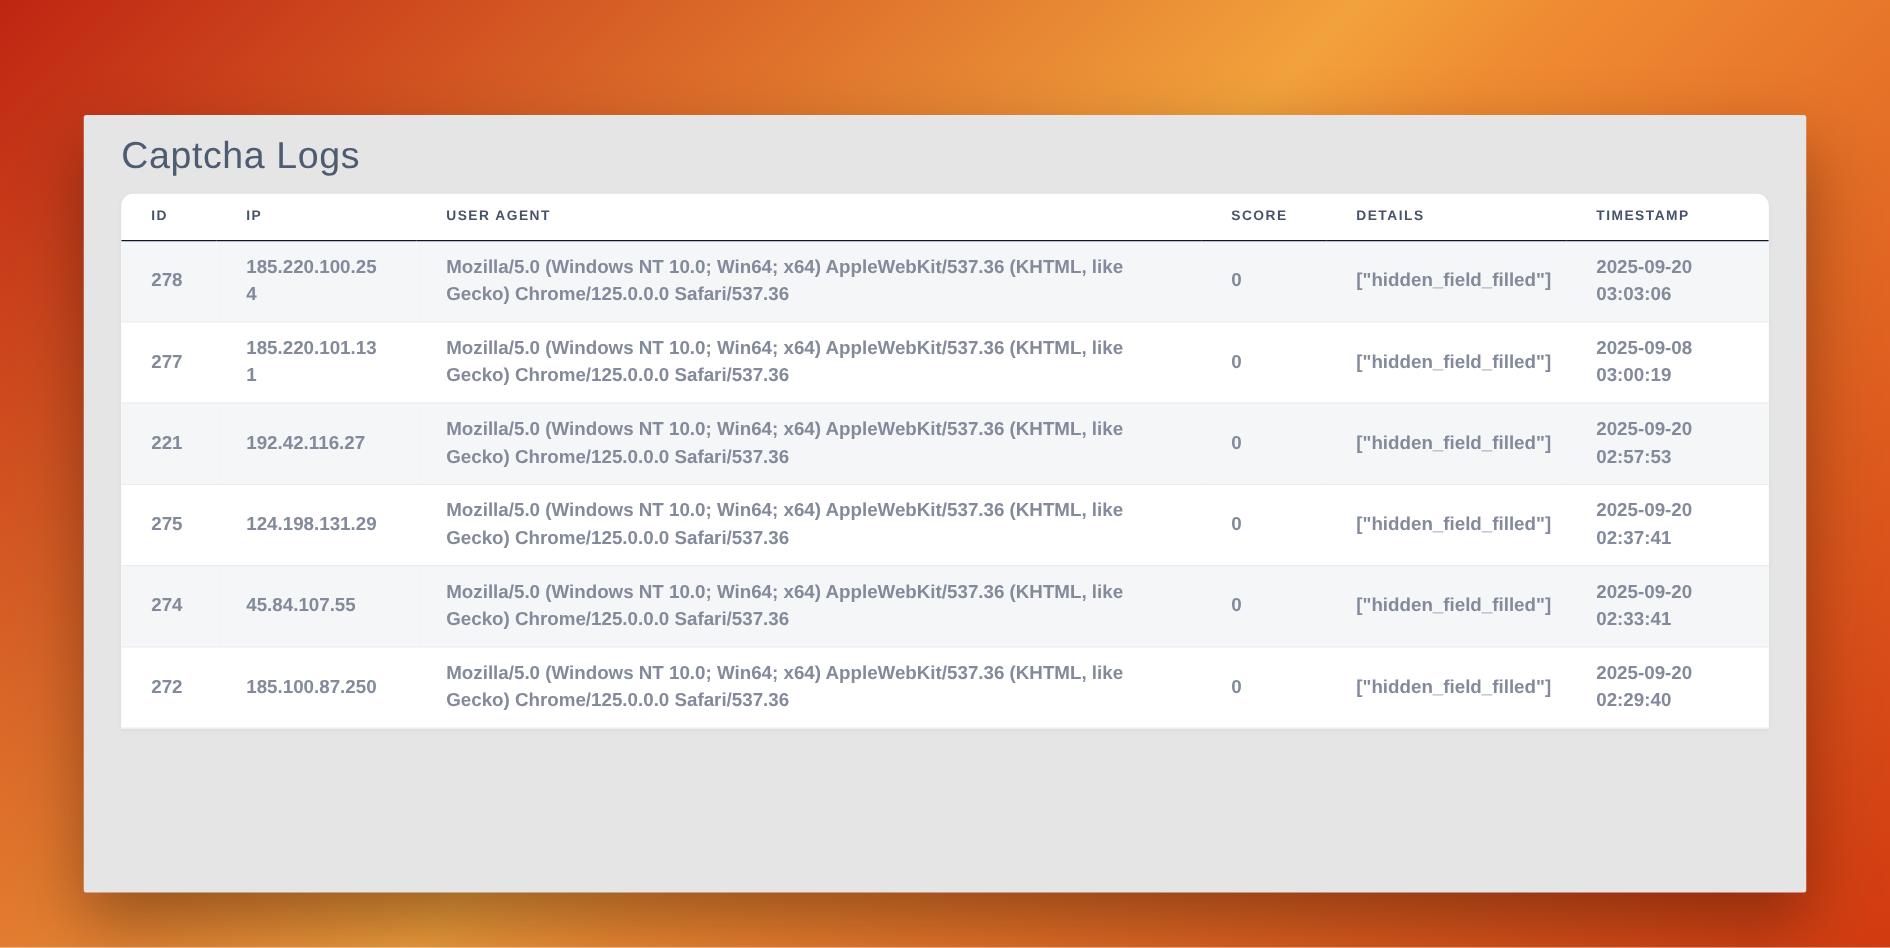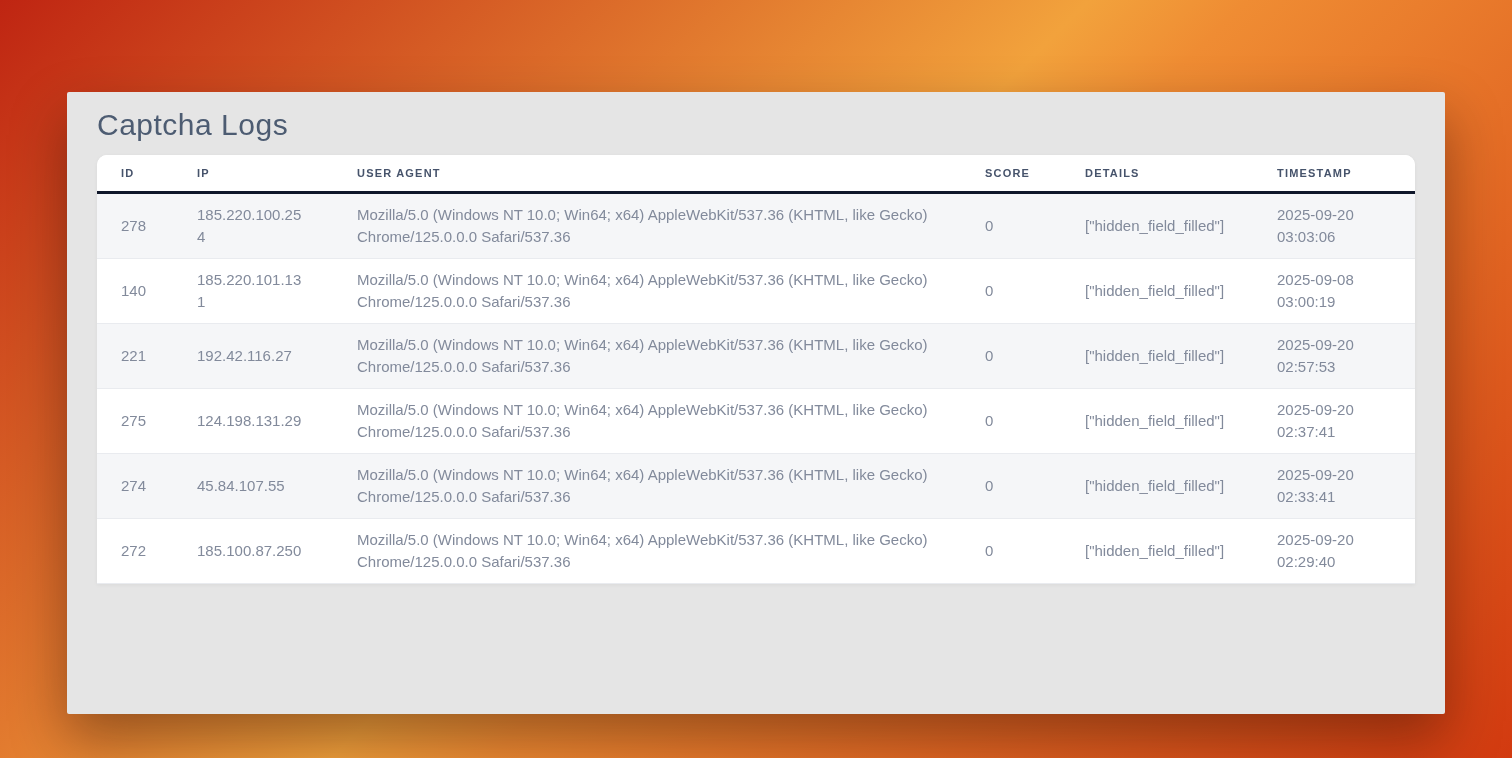--- a/index.html
+++ b/index.html
@@ -43,33 +43,33 @@
     height: 37px;
     text-align: left;
     vertical-align: middle;
     font-size: 11px;
     font-weight: 700;
     letter-spacing: 1.2px;
     color: #46536b;
     text-transform: uppercase;
     padding: 0 24px;
     background: #ffffff;
-    border-bottom: 3px solid #0f172a;
+    border-bottom: 1px solid #0f172a;
     white-space: nowrap;
   }
   tbody td {
     padding: 10px 24px;
     font-size: 15px;
     line-height: 22px;
     color: #828a9b;
     vertical-align: middle;
     border-bottom: 1px solid #e9ebef;
     word-wrap: break-word;
   }
-  tbody tr { height: 65px; background: #ffffff; }
+  tbody tr { height: 65px; background: #ffffff; font-weight: bold; }
   tbody tr:nth-child(odd) { background: #f5f6f8; }
   td.cell-details { white-space: nowrap; }
 </style>
 </head>
 <body>
 
 <div class="card">
   <h1 class="page-title">Captcha Logs</h1>
 
   <div class="table-wrap">
@@ -95,21 +95,21 @@
       <tbody id="table-body">
           <tr>
     <td>278</td>
     <td>185.220.100.254</td>
     <td>Mozilla/5.0 (Windows NT 10.0; Win64; x64) AppleWebKit/537.36 (KHTML, like Gecko) Chrome/125.0.0.0 Safari/537.36</td>
     <td>0</td>
     <td class="cell-details">["hidden_field_filled"]</td>
     <td>2025-09-20 03:03:06</td>
   </tr>
           <tr>
-    <td>140</td>
+    <td>277</td>
     <td>185.220.101.131</td>
     <td>Mozilla/5.0 (Windows NT 10.0; Win64; x64) AppleWebKit/537.36 (KHTML, like Gecko) Chrome/125.0.0.0 Safari/537.36</td>
     <td>0</td>
     <td class="cell-details">["hidden_field_filled"]</td>
     <td>2025-09-08 03:00:19</td>
   </tr>
           <tr>
     <td>221</td>
     <td>192.42.116.27</td>
     <td>Mozilla/5.0 (Windows NT 10.0; Win64; x64) AppleWebKit/537.36 (KHTML, like Gecko) Chrome/125.0.0.0 Safari/537.36</td>

